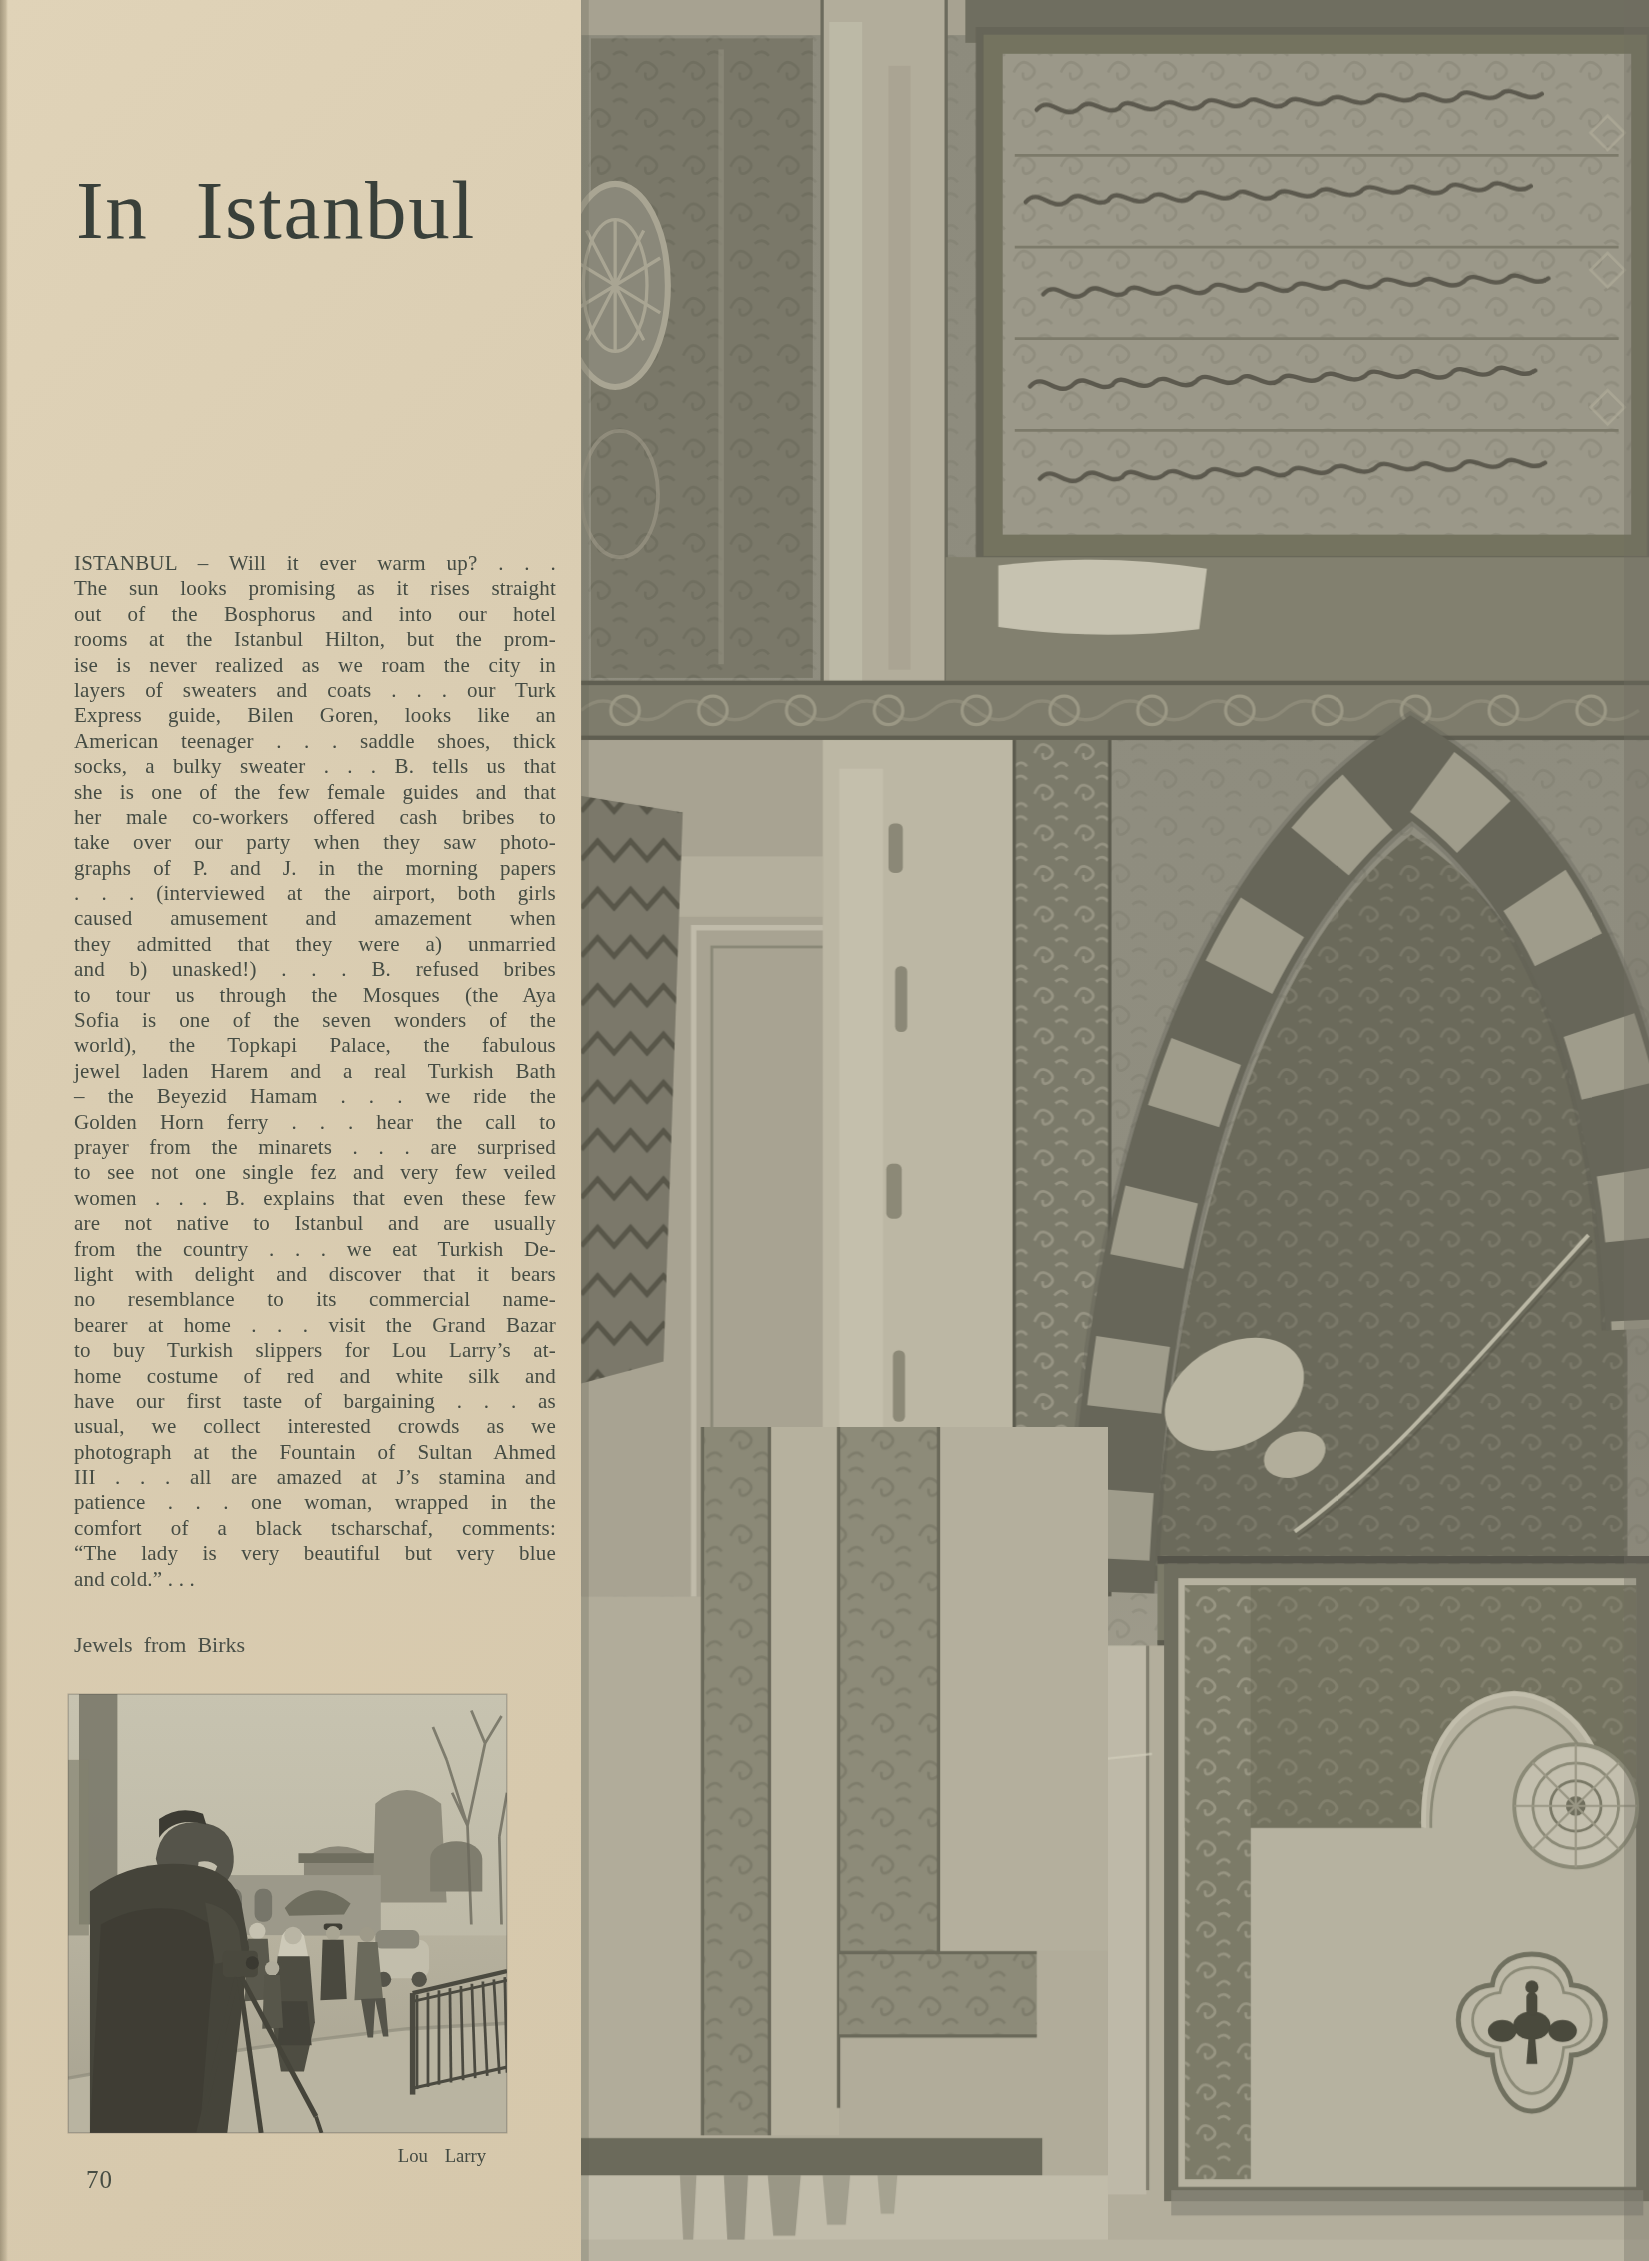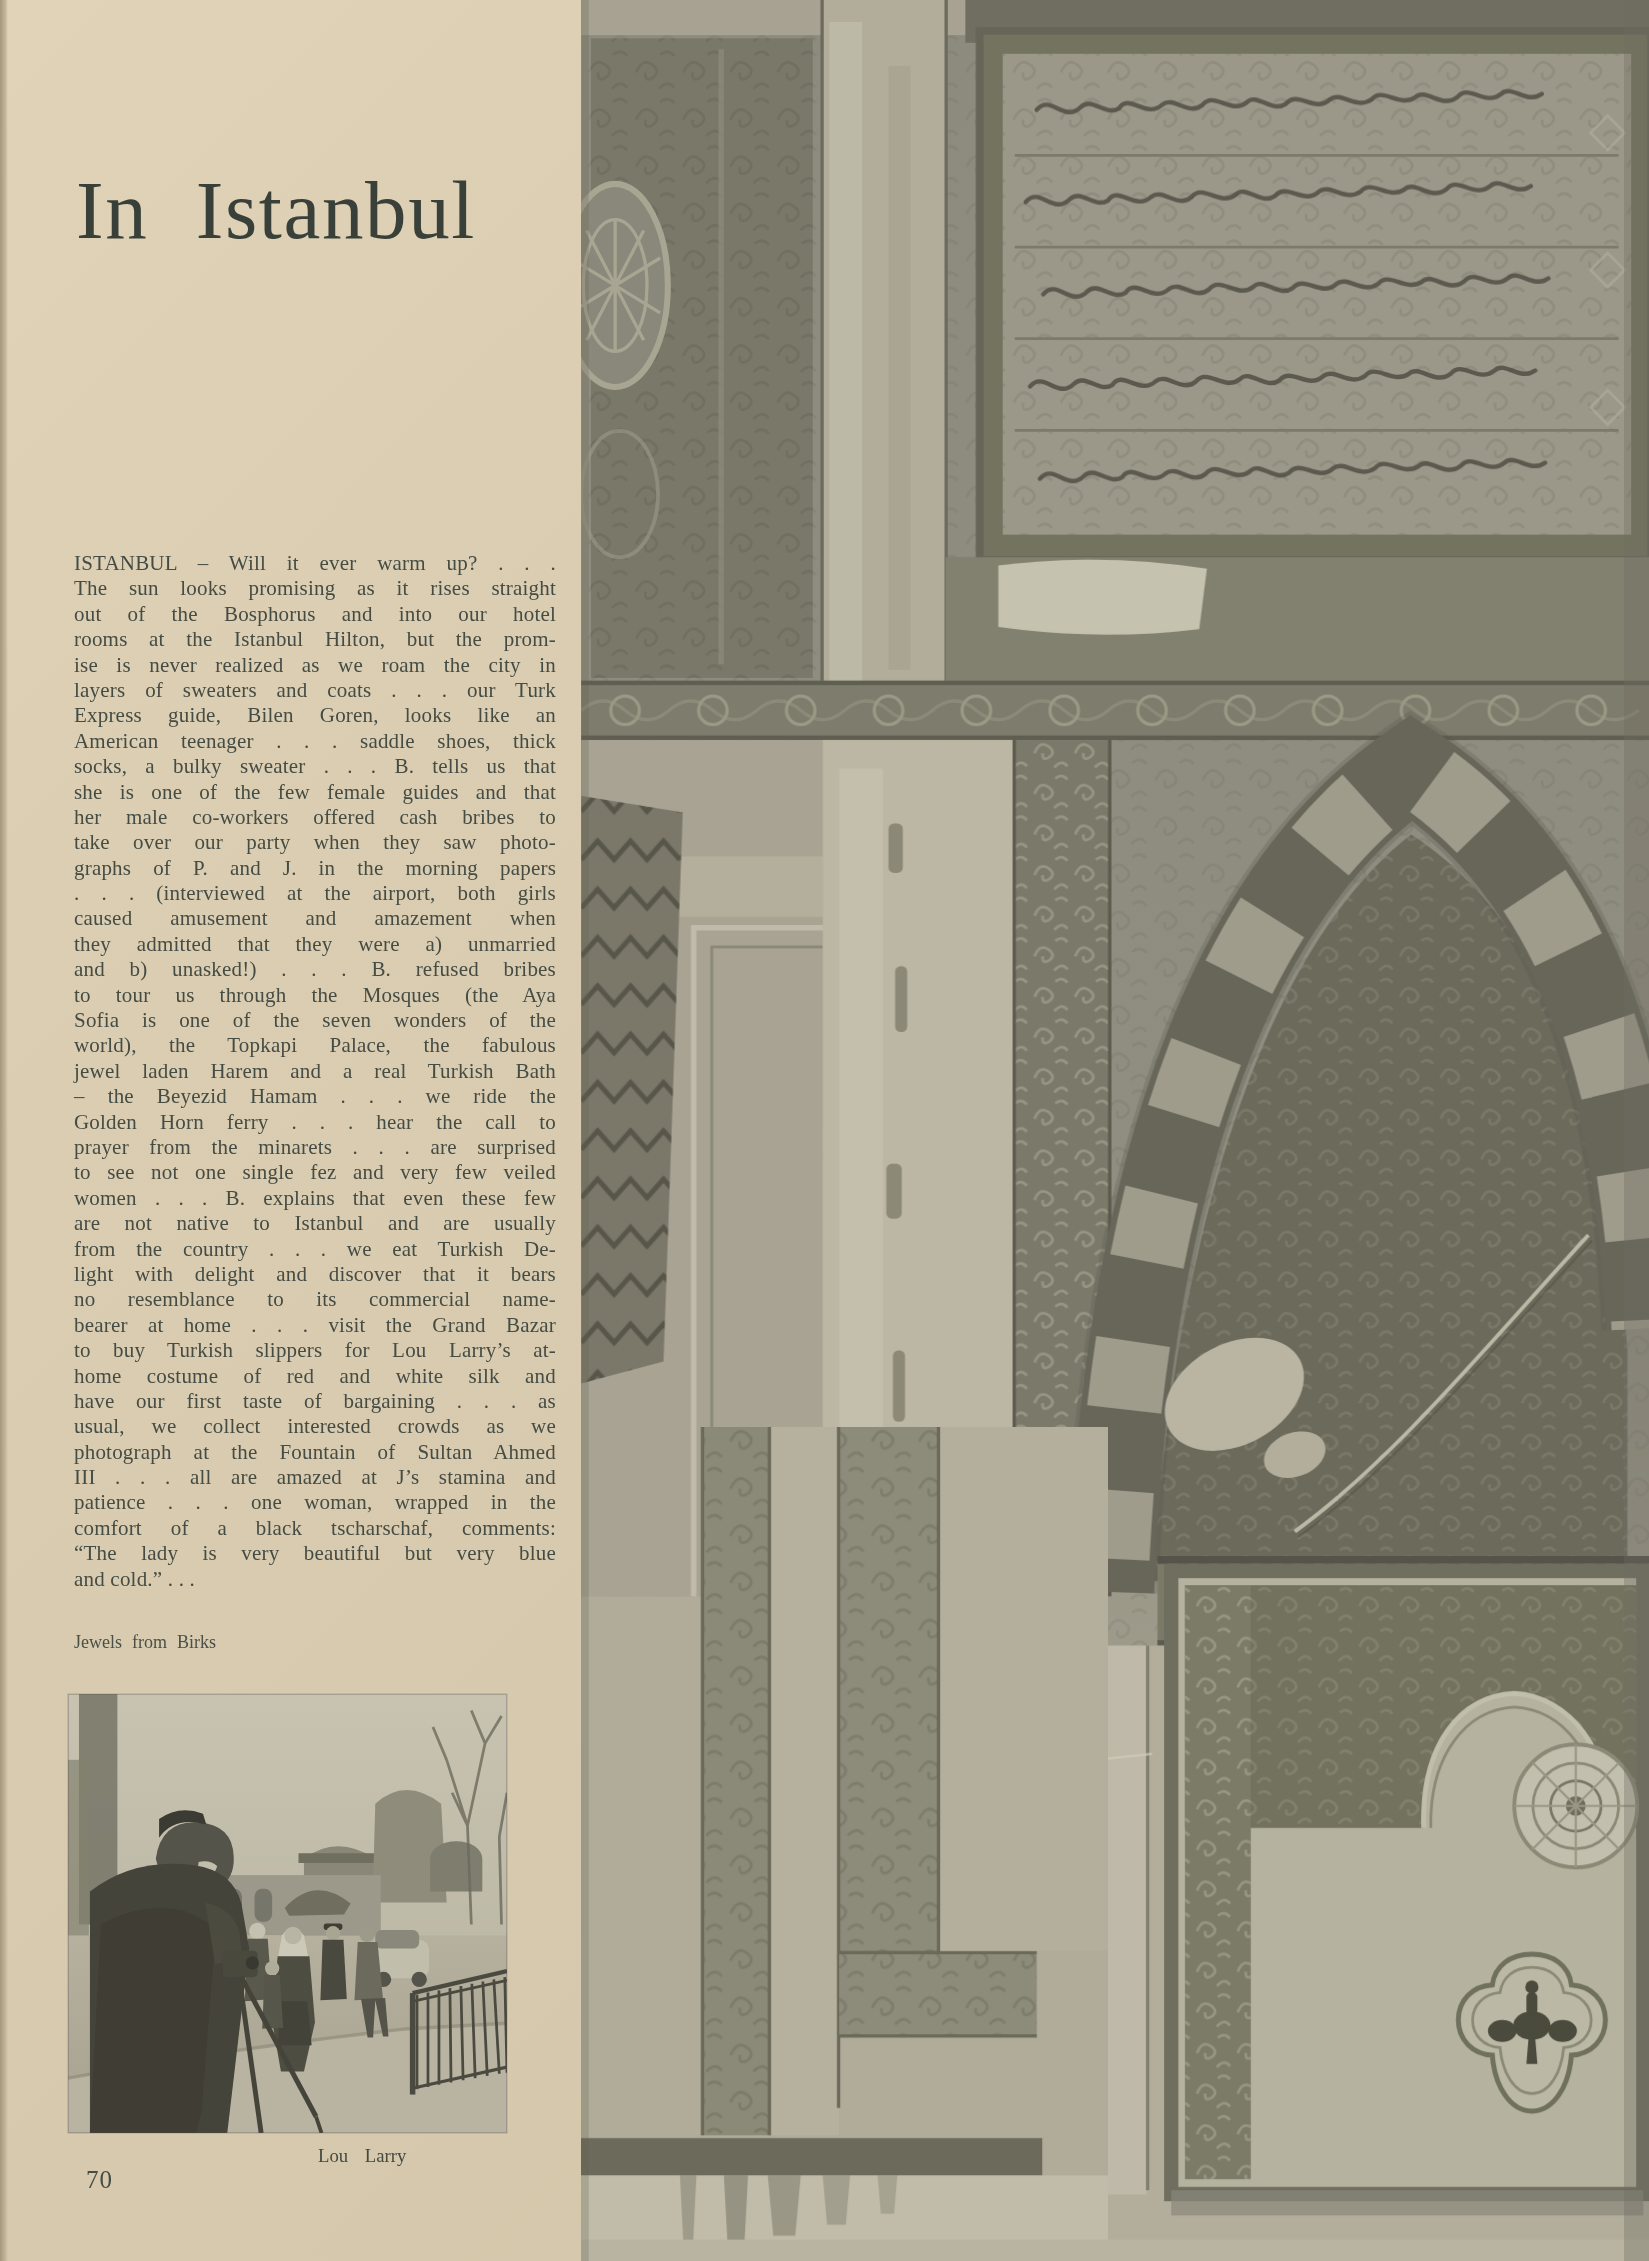--- a/index.html
+++ b/index.html
@@ -21,25 +21,25 @@
   }
   #article{
     position:absolute;left:74px;top:551px;width:482px;
     font-size:21px;line-height:25.4px;color:#454c44;
     letter-spacing:0.2px;
   }
   .article-line{text-align:justify;text-align-last:justify;height:25.4px;white-space:normal;}
   .article-line:last-child{text-align-last:left;}
   #credit{
     position:absolute;left:74px;top:1632px;width:482px;
-    font-size:18px;color:#4a5048;word-spacing:5.5px;
+    font-size:22px;color:#4a5048;word-spacing:5.5px;
   }
   #caption{
     position:absolute;left:318px;top:2145px;width:248px;
-    font-size:18.7px;color:#434a42;text-align:left;word-spacing:12px;
+    font-size:18.7px;color:#434a42;text-align:center;word-spacing:12px;
   }
   #page-number{
     position:absolute;left:86px;top:2166px;
     font-size:25px;color:#474d43;letter-spacing:1.1px;
   }
   #photo-small{
     position:absolute;left:68px;top:1694px;width:439px;height:439px;
     box-shadow:0 0 0 0.5px rgba(60,60,50,.25);
   }
   #photo-large{

